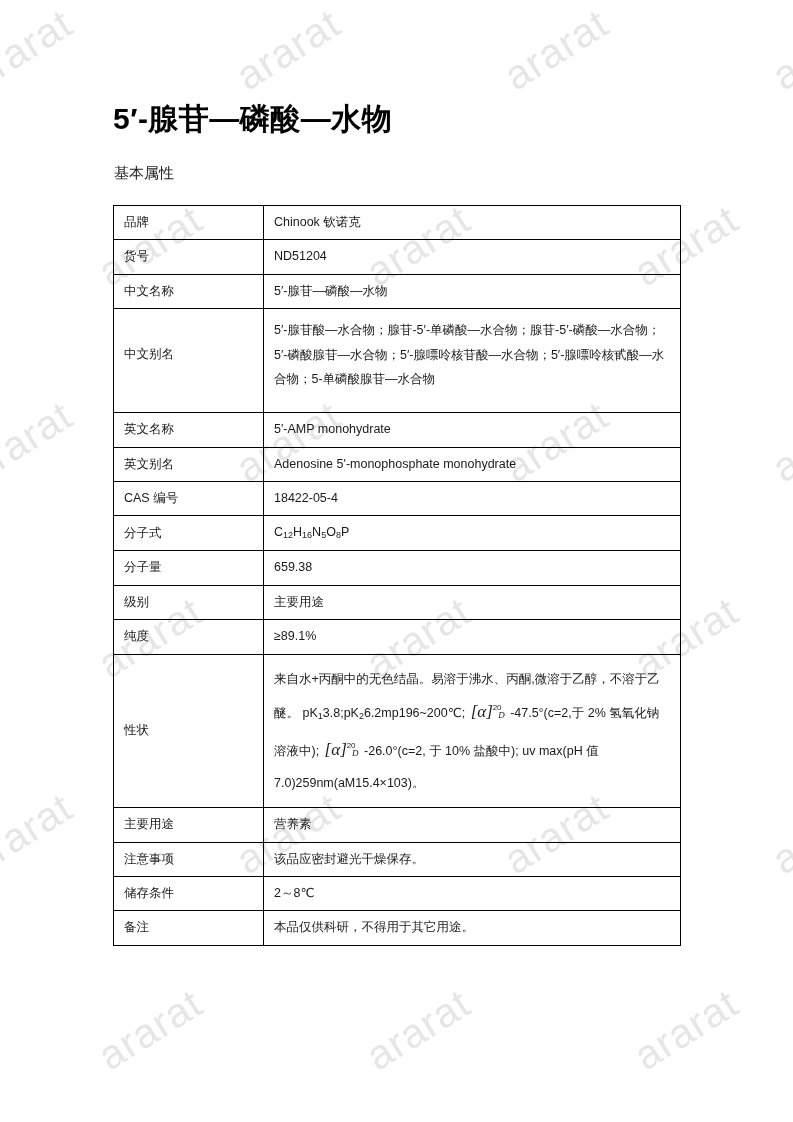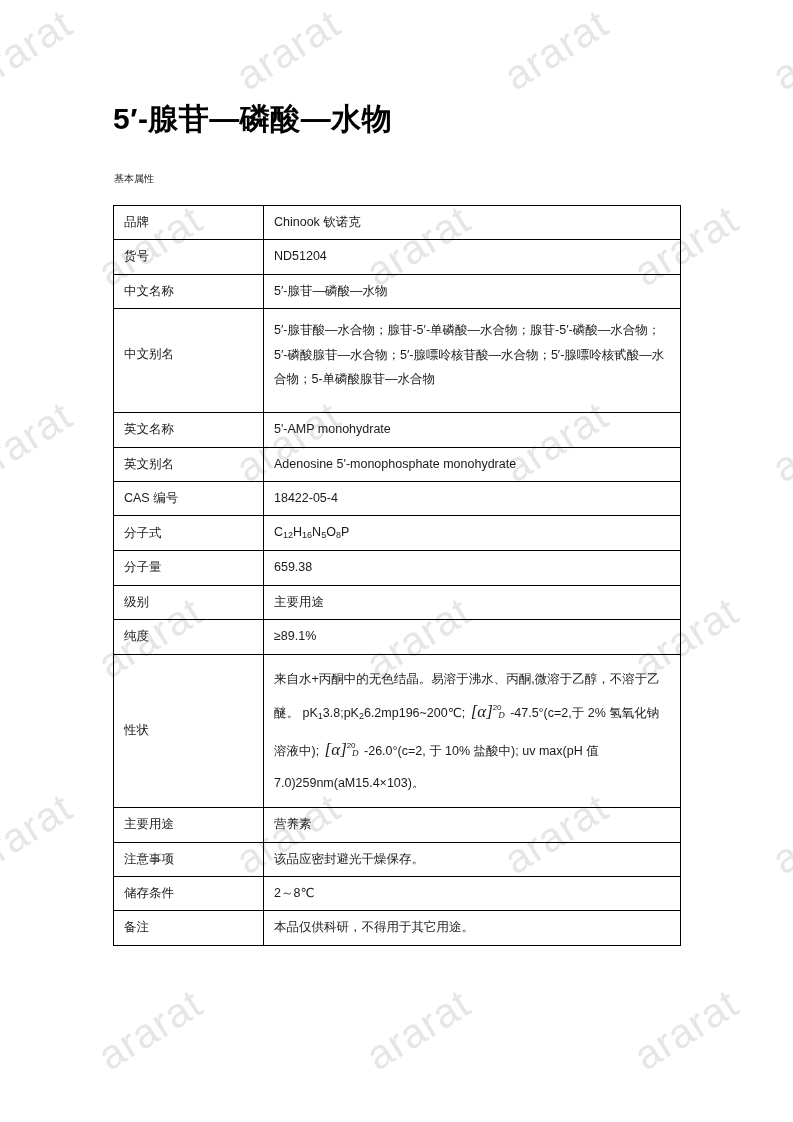--- a/index.html
+++ b/index.html
@@ -51,22 +51,22 @@
     font-size: 30px;
     font-weight: 700;
     letter-spacing: 0.5px;
     line-height: 1.25;
     color: #000000;
   }
 
   #section-label {
     position: absolute;
     left: 114px;
-    top: 172px;
-    font-size: 10px;
+    top: 164px;
+    font-size: 15px;
     font-weight: 400;
     color: #222222;
     text-align: right;
   }
 
   #props-table {
     position: absolute;
     left: 113px;
     top: 205px;
     width: 567px;

